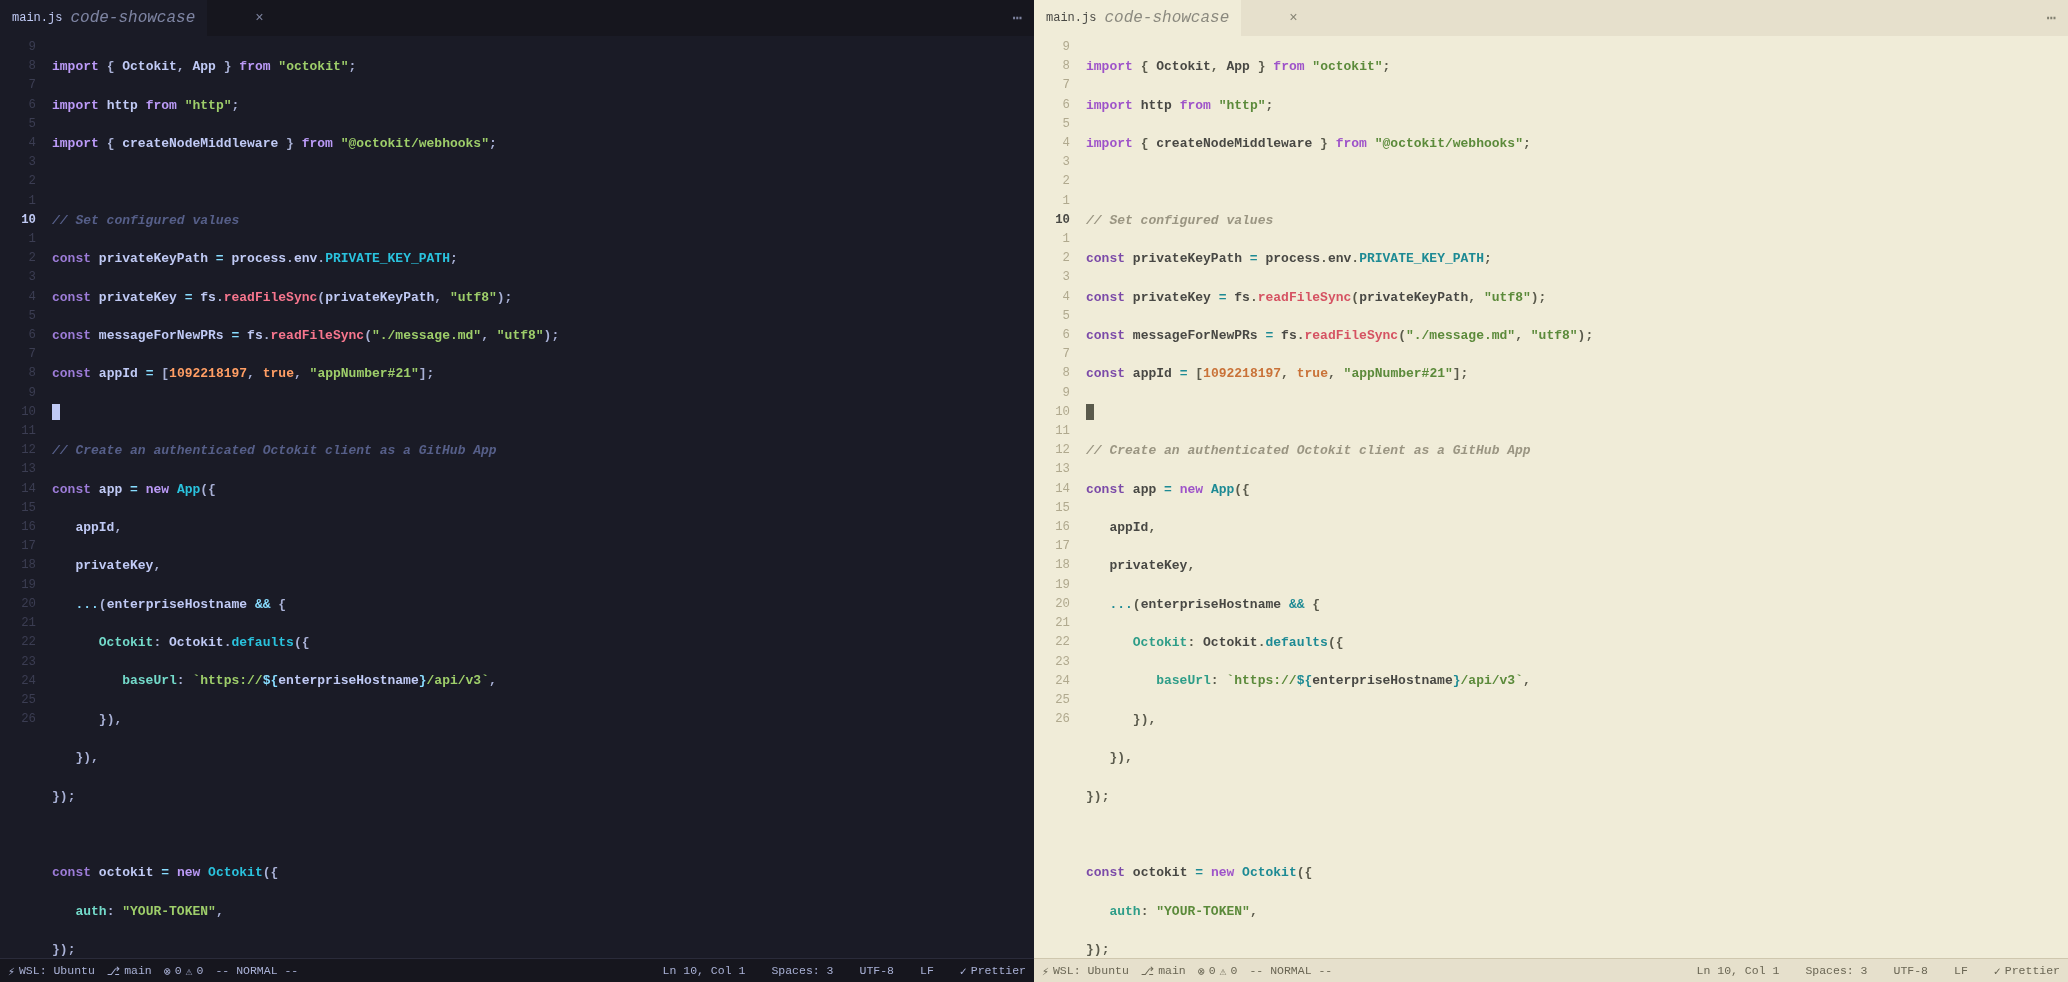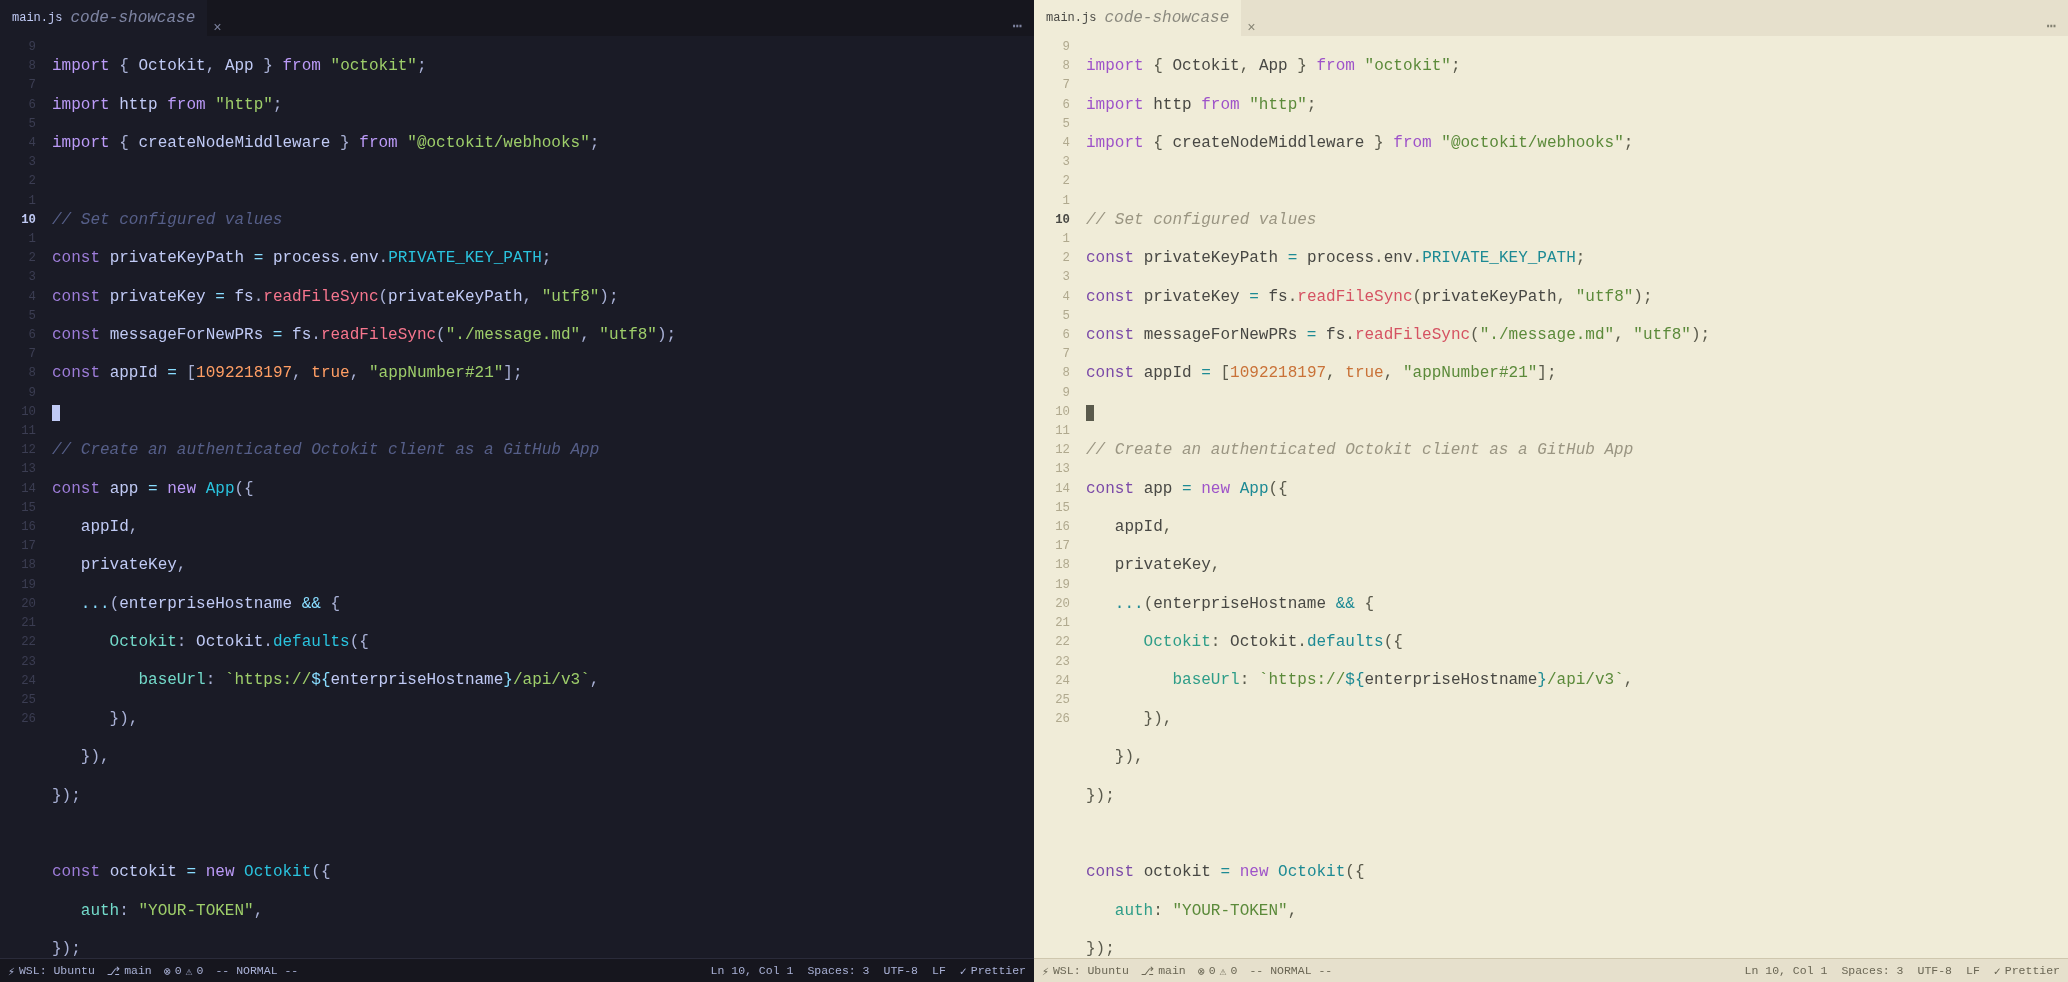--- a/index.html
+++ b/index.html
@@ -8,41 +8,41 @@
   font-size: 12.3px;
   display: flex;
   width: 2068px;
   height: 982px;
   overflow: hidden;
 }
 .pane { flex: 1; display: flex; flex-direction: column; height: 100%; position: relative; }
 .pane-dark { background: #1a1b26; color: #a9b1d6; }
 .pane-light { background: #f0ecd8; color: #5a5a4c; }
 
-.tab-bar { display: flex; align-items: flex-end; height: 36px; font-size: 12px; }
+.tab-bar { display: flex; align-items: center; height: 36px; font-size: 12px; gap: 42px; }
 .pane-dark .tab-bar { background: #16161e; }
 .pane-light .tab-bar { background: #e6e0cc; }
 
 .tab { display: flex; align-items: center; gap: 8px; padding: 0 12px; height: 100%; font-style: italic; }
 .pane-dark .tab { background: #1a1b26; color: #c0caf5; }
 .pane-light .tab { background: #f0ecd8; color: #484844; }
 .tab-filename { font-style: normal; }
 .tab-folder { opacity: 0.6; font-size: 16px; }
 .tab-close { opacity: 0.7; cursor: pointer; font-size: 14px; margin-left: 6px; }
 .tab-actions { margin-left: auto; padding-right: 10px; opacity: 0.7; cursor: pointer; font-size: 16px; letter-spacing: 2px; }
 
 .editor { flex: 1; display: flex; overflow: hidden; padding-top: 2px; }
 .gutter { width: 52px; text-align: right; padding-right: 16px; user-select: none; font-size: 12.3px; line-height: 19.2px; }
 .pane-dark .gutter { color: #3b3d52; }
 .pane-light .gutter { color: #b0a98e; }
 .gutter .current { font-weight: bold; }
 .pane-dark .gutter .current { color: #c0caf5; }
 .pane-light .gutter .current { color: #484844; }
 
-.code { flex: 1; font-size: 16px; line-height: 19.2px; white-space: pre; }
+.code { flex: 1; font-size: 13px; line-height: 19.2px; white-space: pre; font-weight: bold; }
 .line { height: 19.2px; }
 .cursor-block { display: inline-block; width: 8px; height: 16px; vertical-align: text-bottom; }
 .pane-dark .cursor-block { background: #c0caf5; }
 .pane-light .cursor-block { background: #5a5a4c; }
 
 
 .pane-dark .kw { color: #bb9af7; }
 .pane-dark .kw2 { color: #9d7cd8; }
 .pane-dark .str { color: #9ece6a; }
 .pane-dark .cmt { color: #565f89; font-style: italic; }
@@ -72,21 +72,21 @@
 .pane-light .prop { color: #2e9d88; }
 .pane-light .call { color: #1d8a94; }
 .pane-light .tstr { color: #5b8a3a; }
 .pane-light .tvar { color: #484844; }
 .pane-light .this { color: #d55262; }
 
 .status-bar { height: 24px; display: flex; align-items: center; font-size: 11.5px; padding: 0 8px; gap: 12px; }
 .pane-dark .status-bar { background: #16161e; color: #a9b1d6; border-top: 1px solid #2a2b3a; }
 .pane-light .status-bar { background: #e6e0cc; color: #6a6654; border-top: 1px solid #cfc7ae; }
 .status-item { display: flex; align-items: center; gap: 4px; cursor: pointer; }
-.status-right { margin-left: auto; display: flex; gap: 14px; }
+.status-right { margin-left: auto; display: flex; gap: 26px; }
 .icon { display: inline-block; }
 </style>
 </head>
 <body>
 
 <div class="pane pane-dark">
   <div class="tab-bar">
     <div class="tab">
       <span class="tab-filename">main.js</span>
       <span class="tab-folder">code-showcase</span>

